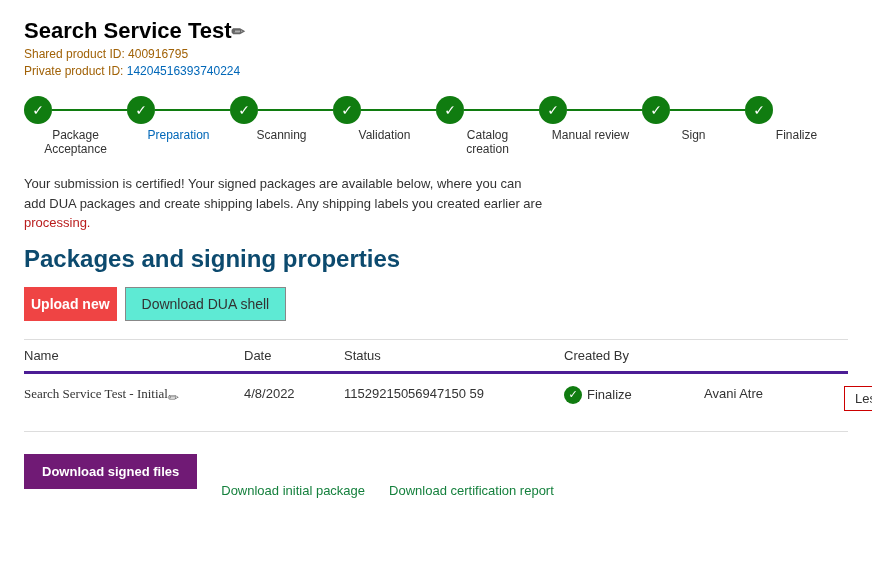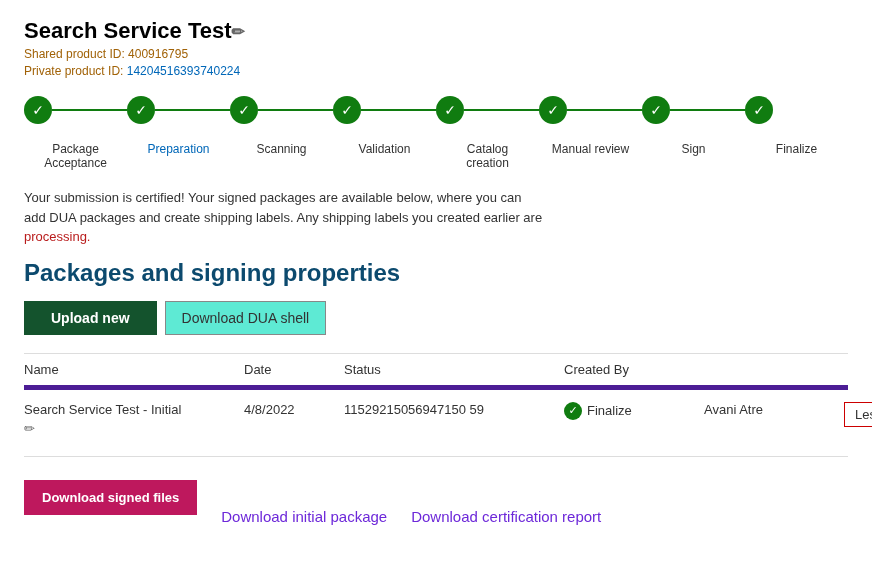--- a/index.html
+++ b/index.html
@@ -72,21 +72,21 @@
       z-index: 1;
     }
     .step-line {
       flex: 1;
       height: 2px;
       background: #107c10;
     }
     .step-label {
       font-size: 12px;
       color: #333;
-      margin-top: 18px;
+      margin-top: 4px;
       text-align: center;
       max-width: 80px;
     }
     .step-label.blue {
       color: #0067b8;
     }
 
     
     .notification-text {
       font-size: 13px;
@@ -107,24 +107,24 @@
       margin-bottom: 14px;
     }
 
     
     .btn-row {
       display: flex;
       gap: 8px;
       margin-bottom: 18px;
     }
     .btn-dark {
-      background: #14532d;
+      background: #ef4444;
       color: #fff;
       border: none;
-      padding: 8px 27px;
+      padding: 8px 7px;
       font-size: 14px;
       font-weight: 600;
       cursor: pointer;
     }
     .btn-outline {
       background: #5eead4;
       color: #333;
       border: 1px solid #888;
       padding: 8px 16px;
       font-size: 14px;
@@ -132,36 +132,37 @@
     }
 
     
     .table-container {
       border-top: 1px solid #ddd;
     }
     .table-header {
       display: grid;
       grid-template-columns: 220px 100px 220px 140px 140px 100px;
       padding: 8px 0;
-      border-bottom: 5px solid #4c1d95;
+      border-bottom: 3px solid #4c1d95;
       color: #333;
       font-size: 13px;
     }
     .table-row {
       display: grid;
       grid-template-columns: 220px 100px 220px 140px 140px 100px;
       padding: 12px 0 4px 0;
     }
     .table-cell {
       font-size: 13px;
       color: #333;
     }
     .table-cell.name-cell {
       display: flex;
-      flex-direction: column;
+      flex-direction: row;
+      font-family: Liberation Serif, serif;
     }
     .table-cell .edit-icon-small {
       color: #666;
       font-size: 13px;
       margin-top: 4px;
       cursor: pointer;
     }
     .finalize-badge {
       display: flex;
       align-items: center;
@@ -196,34 +197,34 @@
     
     .bottom-row {
       display: flex;
       align-items: center;
       gap: 0;
       margin-top: 16px;
       border-top: 1px solid #ddd;
       padding-top: 14px;
     }
     .btn-dark-lg {
-      background: #be185d;
+      background: #701a75;
       color: #fff;
       border: none;
       padding: 10px 18px;
       font-size: 13px;
       font-weight: 600;
       cursor: pointer;
       margin-right: 12px;
     }
     .btn-link {
       background: none;
       border: none;
-      color: #6d28d9;
-      font-size: 15px;
+      color: #15803d;
+      font-size: 13px;
       cursor: pointer;
       padding: 0 12px;
       margin-top: 37px;
     }
   </style>
 </head>
 <body>
 
 <div>
   <div class="page-title">

